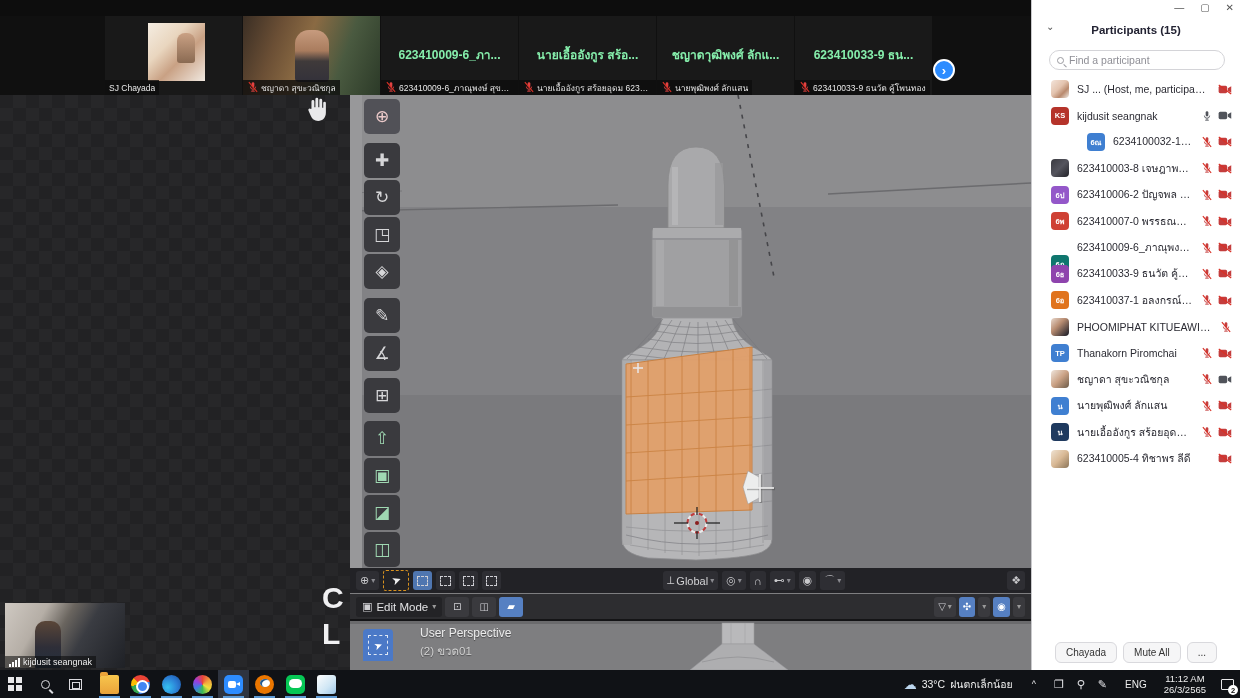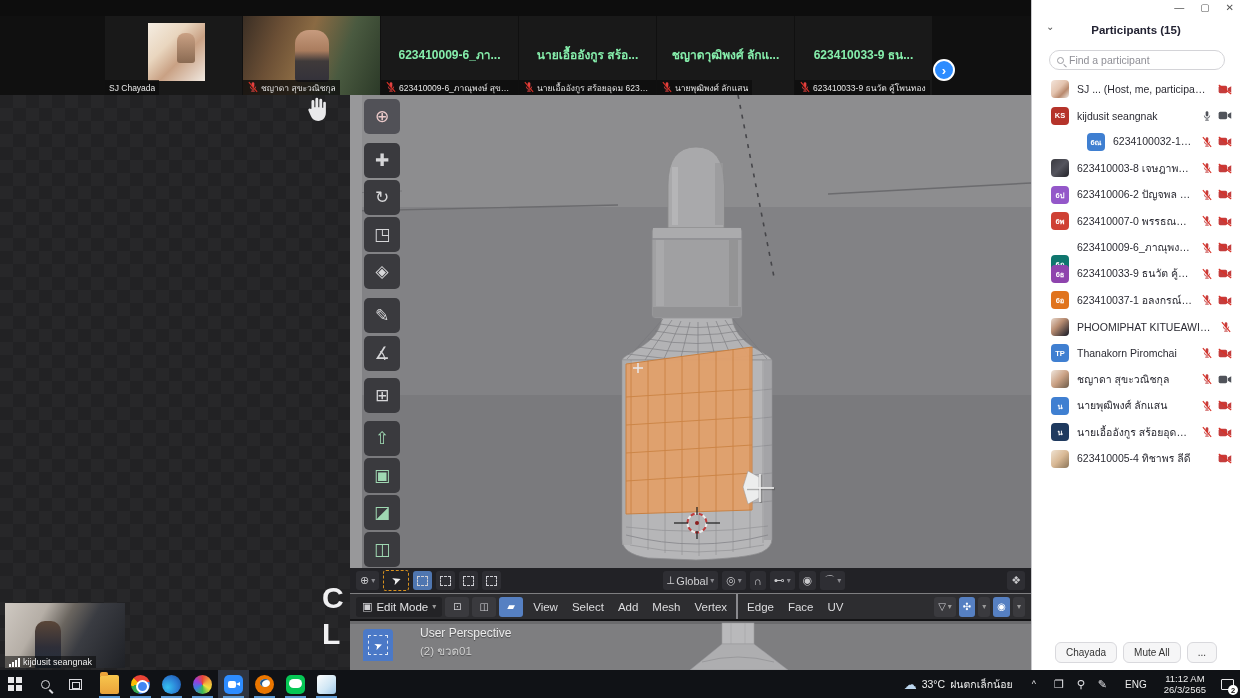--- a/index.html
+++ b/index.html
@@ -479,31 +479,20 @@
           </span>
           <span class="selmode">
               <span>⊡</span>
             </span>
           <span class="selmode">
               <span>◫</span>
             </span>
           <span class="selmode active">
               <span>▰</span>
             </span>
-          <span style="display:flex;align-items:center;" id="hdr-menus">
-              <span class="menu-item">View</span>
-              <span class="menu-item">Select</span>
-              <span class="menu-item">Add</span>
-              <span class="menu-item">Mesh</span>
-              <span class="menu-item">Vertex</span>
-              <span class="hdr-divider"></span>
-              <span class="menu-item">Edge</span>
-              <span class="menu-item">Face</span>
-              <span class="menu-item">UV</span>
-            </span>
           <span class="spacer"></span>
           <span class="hdr-ico">
               <span>▽</span>
               <span class="caret" style="font-size:8px;color:#999;">▾</span>
             </span>
           <span class="hdr-ico blue">
               <span>✣</span>
             </span>
           <span class="hdr-ico">
               <span class="caret" style="font-size:8px;color:#999;">▾</span>

